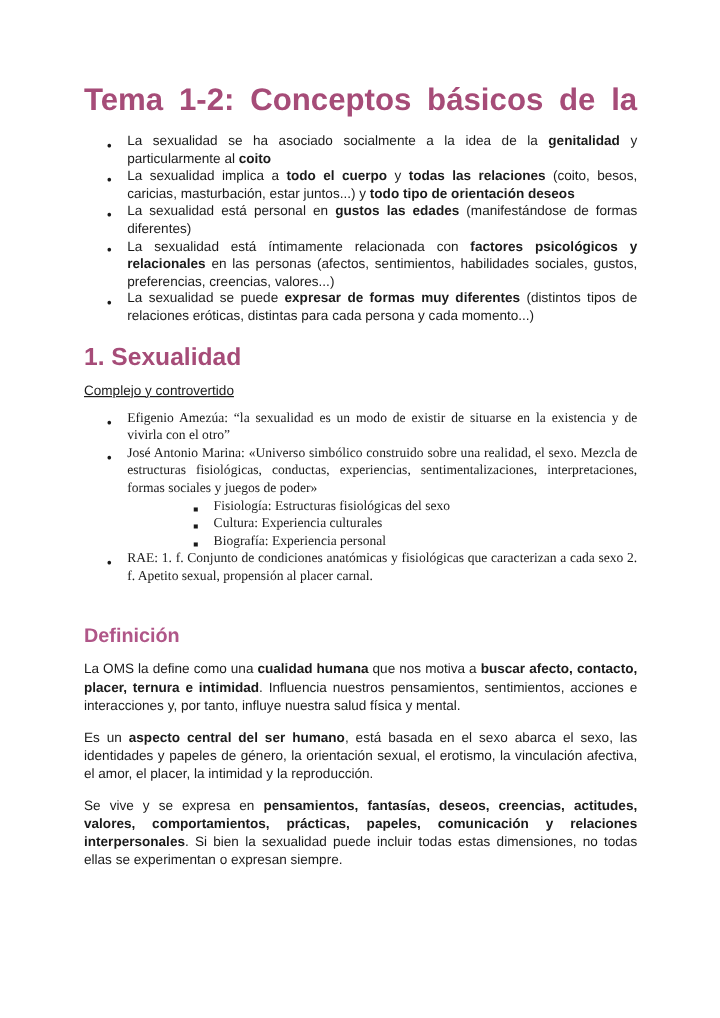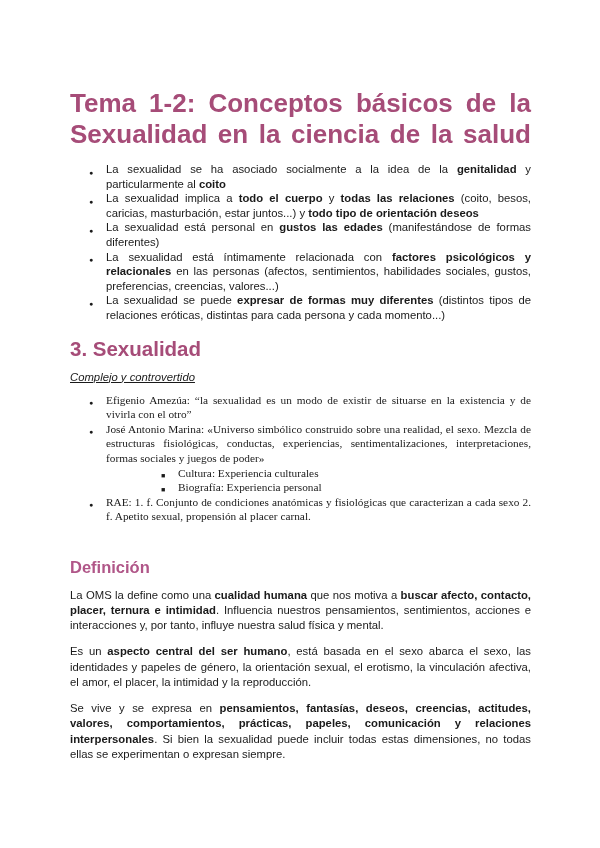--- a/index.html
+++ b/index.html
@@ -5,21 +5,21 @@
   * { margin: 0; padding: 0; box-sizing: border-box; }
   html, body { background: #ffffff; }
   body {
     width: 600px; height: 848px;
     font-family: "Liberation Sans", sans-serif;
     color: var(--body-text, #1a1a1a);
     -webkit-font-smoothing: antialiased;
   }
   .page {
     width: 600px; height: 848px;
-    padding: 88px 69px 0 70px;
+    padding: 68px 69px 0 70px;
     background: var(--background, #ffffff);
     overflow: hidden;
   }
   .doc-title {
     font-weight: bold;
     font-size: 26px;
     line-height: 31px;
     color: var(--title, #A64C78);
   }
   .title-line {
@@ -50,21 +50,20 @@
     margin-top: 14px;
     font-size: 20.5px;
     line-height: 24px;
     font-weight: bold;
     color: var(--title, #A64C78);
   }
   .subheading {
     margin-top: 9px;
     font-size: 11.3px;
     line-height: 14px;
-    font-style: italic;
     text-decoration: underline;
     color: var(--body-text, #1a1a1a);
   }
   .list2 { margin-top: 9px; font-family: Liberation Serif, serif; }
   .def-heading {
     margin-top: 33px;
     font-size: 16.5px;
     line-height: 20px;
     font-weight: bold;
     color: var(--heading2, #B05688);
@@ -76,38 +75,38 @@
     text-align: justify;
   }
 </style>
 </head>
 <body>
 
 <div class="page">
 
   <h1 class="doc-title">
     <div class="title-line">Tema 1-2: Conceptos básicos de la</div>
-    <div class="title-line">Sexualidad en la ciencia de la salud</div>
   </h1>
 
   <div class="list">
     <div class="li li1"><span>La sexualidad se ha asociado socialmente a la idea de la </span><span class="b">genitalidad</span><span> y particularmente al </span><span class="b">coito</span></div>
     <div class="li li1"><span>La sexualidad implica a </span><span class="b">todo el cuerpo</span><span> y </span><span class="b">todas las relaciones</span><span> (coito, besos, caricias, masturbación, estar juntos...) y </span><span class="b">todo tipo de orientación deseos</span></div>
     <div class="li li1"><span>La sexualidad está personal en </span><span class="b">gustos las edades</span><span> (manifestándose de formas diferentes)</span></div>
     <div class="li li1"><span>La sexualidad está íntimamente relacionada con </span><span class="b">factores psicológicos y relacionales</span><span> en las personas (afectos, sentimientos, habilidades sociales, gustos, preferencias, creencias, valores...)</span></div>
     <div class="li li1"><span>La sexualidad se puede </span><span class="b">expresar de formas muy diferentes</span><span> (distintos tipos de relaciones eróticas, distintas para cada persona y cada momento...)</span></div>
   </div>
 
-  <h2 class="section-heading">3. Sexualidad</h2>
+  <h2 class="section-heading">1. Sexualidad</h2>
 
   <div class="subheading">Complejo y controvertido</div>
 
   <div class="list list2">
     <div class="li li1"><span>Efigenio Amezúa: “la sexualidad es un modo de existir de situarse en la existencia y de vivirla con el otro”</span></div>
     <div class="li li1"><span>José Antonio Marina: «Universo simbólico construido sobre una realidad, el sexo. Mezcla de estructuras fisiológicas, conductas, experiencias, sentimentalizaciones, interpretaciones, formas sociales y juegos de poder»</span></div>
+    <div class="li li3"><span>Fisiología: Estructuras fisiológicas del sexo</span></div>
     <div class="li li3"><span>Cultura: Experiencia culturales</span></div>
     <div class="li li3"><span>Biografía: Experiencia personal</span></div>
     <div class="li li1"><span>RAE: 1. f. Conjunto de condiciones anatómicas y fisiológicas que caracterizan a cada sexo 2. f. Apetito sexual, propensión al placer carnal.</span></div>
   </div>
 
   <h3 class="def-heading">Definición</h3>
 
   <p class="para"><span>La OMS la define como una </span><span class="b">cualidad humana</span><span> que nos motiva a </span><span class="b">buscar afecto, contacto, placer, ternura e intimidad</span><span>. Influencia nuestros pensamientos, sentimientos, acciones e interacciones y, por tanto, influye nuestra salud física y mental.</span></p>
   <p class="para"><span>Es un </span><span class="b">aspecto central del ser humano</span><span>, está basada en el sexo abarca el sexo, las identidades y papeles de género, la orientación sexual, el erotismo, la vinculación afectiva, el amor, el placer, la intimidad y la reproducción.</span></p>
   <p class="para"><span>Se vive y se expresa en </span><span class="b">pensamientos, fantasías, deseos, creencias, actitudes, valores, comportamientos, prácticas, papeles, comunicación y relaciones interpersonales</span><span>. Si bien la sexualidad puede incluir todas estas dimensiones, no todas ellas se experimentan o expresan siempre.</span></p>

